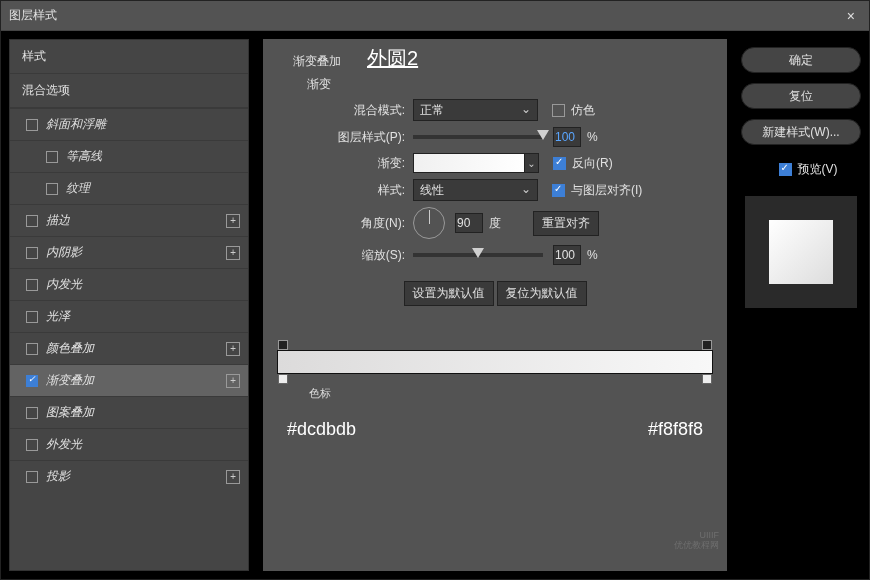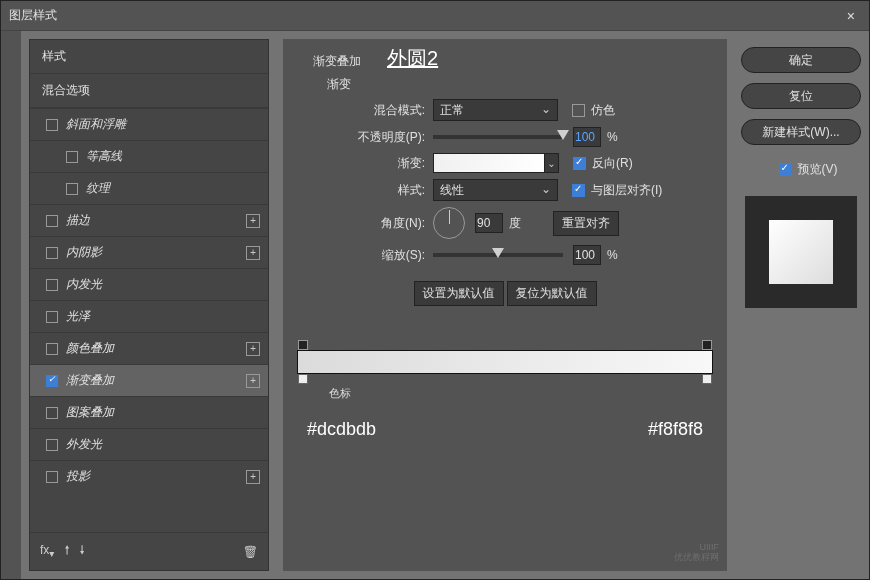--- a/index.html
+++ b/index.html
@@ -1,21 +1,21 @@
 <!DOCTYPE html>
 <html><head>
 <meta charset="utf-8">
 <style>
 * { margin: 0; padding: 0; box-sizing: border-box; font-family: "Microsoft YaHei", sans-serif; }
 body { background: #535353; width: 870px; height: 580px; overflow: hidden; }
 .window { width: 870px; height: 580px; background: #535353; border: 1px solid #222; display: flex; flex-direction: column; }
 .titlebar { height: 30px; background: #535353; display: flex; align-items: center; justify-content: space-between; padding: 0 8px; border-bottom: 1px solid #444; }
 .titlebar-title { color: #e0e0e0; font-size: 12px; }
 .close-x { color: #e0e0e0; font-size: 14px; cursor: pointer; padding: 2px 6px; }
-.body { flex: 1; display: flex; background: #737373; padding: 8px; gap: 14px; margin-left: 20px; }
+.body { flex: 1; display: flex; background: #000000; padding: 8px; gap: 14px; }
 .left-panel { width: 240px; background: #454545; border: 1px solid #333; display: flex; flex-direction: column; }
 .left-panel .section { padding: 8px 12px; border-bottom: 1px solid #3a3a3a; color: #e0e0e0; font-size: 12px; }
 .style-list { list-style: none; }
 .style-list li { padding: 7px 10px 7px 16px; display: flex; align-items: center; color: #e0e0e0; font-size: 12px; position: relative; border-top: 1px solid #3a3a3a; font-style: italic; }
 .style-list li.indent { padding-left: 36px; }
 .style-list li.active { background: #636363; }
 .style-list li .cb { width: 12px; height: 12px; border: 1px solid #999; margin-right: 8px; display: inline-block; background: #454545; }
 .style-list li .cb.checked { background: #3d7fd6; border-color: #3d7fd6; position: relative; }
 .style-list li .cb.checked::after { content: "✓"; color: #fff; font-size: 9px; position: absolute; top: -2px; left: 1px; }
 .style-list li .plus { position: absolute; right: 8px; width: 14px; height: 14px; border: 1px solid #999; display: flex; align-items: center; justify-content: center; font-size: 10px; color: #ccc; cursor: pointer; }
@@ -48,21 +48,21 @@
 .ge-bar { height: 24px; background: linear-gradient(90deg, #dcdbdb, #f8f8f8); border: 1px solid #111; position: relative; }
 .stop-top { position: absolute; top: -11px; width: 10px; height: 10px; background: #222; border: 1px solid #999; }
 .stop-bot { position: absolute; bottom: -11px; width: 10px; height: 10px; background: #eee; border: 1px solid #666; }
 .ge-label { color: #ddd; font-size: 11px; margin: 12px 0 0 32px; }
 .color-labels { display: flex; justify-content: space-between; margin-top: 18px; font-size: 18px; color: #fff; padding: 0 10px; }
 .right-panel { width: 120px; display: flex; flex-direction: column; gap: 10px; padding-top: 8px; }
 .rbtn { height: 26px; background: #454545; color: #e0e0e0; border: 1px solid #222; border-radius: 14px; font-size: 12px; cursor: pointer; display: flex; align-items: center; justify-content: center; }
 .preview-check { display: flex; align-items: center; justify-content: center; color: #e0e0e0; font-size: 12px; margin-top: 6px; text-align: center; }
 .preview-box { width: 112px; height: 112px; background: #2a2a2a; margin: 8px auto; display: flex; align-items: center; justify-content: center; }
 .preview-inner { width: 64px; height: 64px; background: linear-gradient(135deg, #fff, #ddd); }
-.watermark { position: absolute; right: 8px; bottom: 8px; color: #6f6f6f; font-size: 9px; text-align: right; line-height: 1.1; }
+.watermark { position: absolute; right: 8px; bottom: 20px; color: #6f6f6f; font-size: 9px; text-align: right; line-height: 1.1; }
 </style>
 </head>
 <body>
 
 <div class="window">
   <div class="titlebar">
     <span class="titlebar-title">图层样式</span>
     <span class="close-x">×</span>
   </div>
   <div class="body">
@@ -117,46 +117,40 @@
           <li>
             <span class="cb"></span>
             <span>外发光</span>
           </li>
           <li>
             <span class="cb"></span>
             <span>投影</span>
             <span class="plus">+</span>
           </li>
         </ul>
-      <div class="left-footer">
-        <span><span>fx</span><sub>▾</sub></span>
-        <span>🠕</span>
-        <span>🠗</span>
-        <span class="trash">🗑</span>
-      </div>
     </div>
 
     <div class="center">
       <div class="header-line">
         <span>渐变叠加</span>
         <span class="outer-circle">外圆2</span>
       </div>
       <div class="section-title">渐变</div>
 
       <div class="form-row">
         <span class="form-label">混合模式:</span>
         <div class="select">
             <span>正常</span>
           </div>
         <span class="cb2"></span>
         <span>仿色</span>
       </div>
 
       <div class="form-row">
-        <span class="form-label">不透明度(P):</span>
+        <span class="form-label">图层样式(P):</span>
         <div class="slider-track">
             <div class="slider-thumb" style="right:-6px"></div>
           </div>
         <input class="num-input" value="100" style="">
         <span class="pct">%</span>
       </div>
 
       <div class="form-row">
         <span class="form-label">渐变:</span>
         <div class="grad-wrap">

